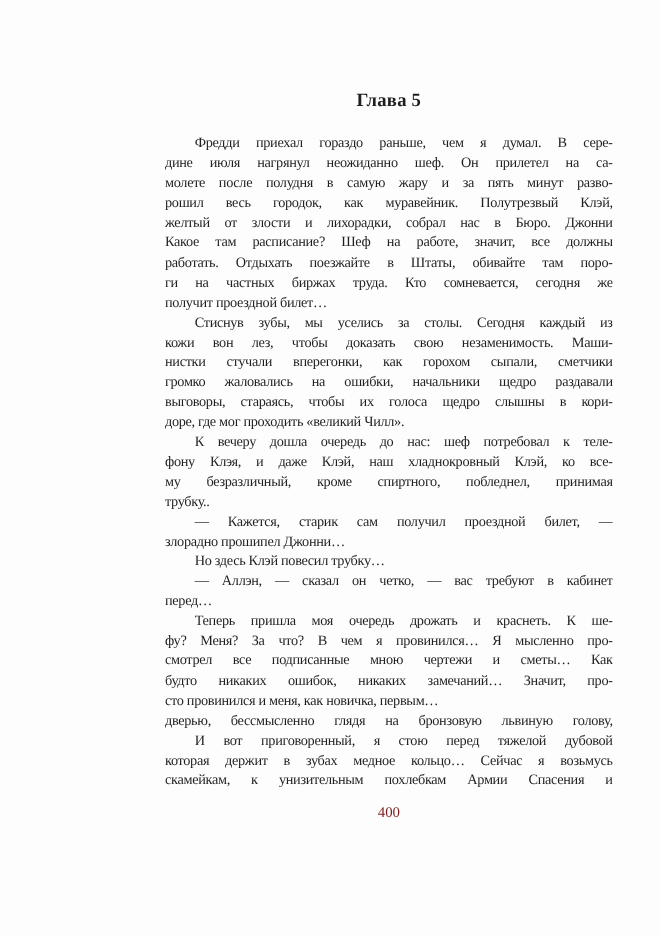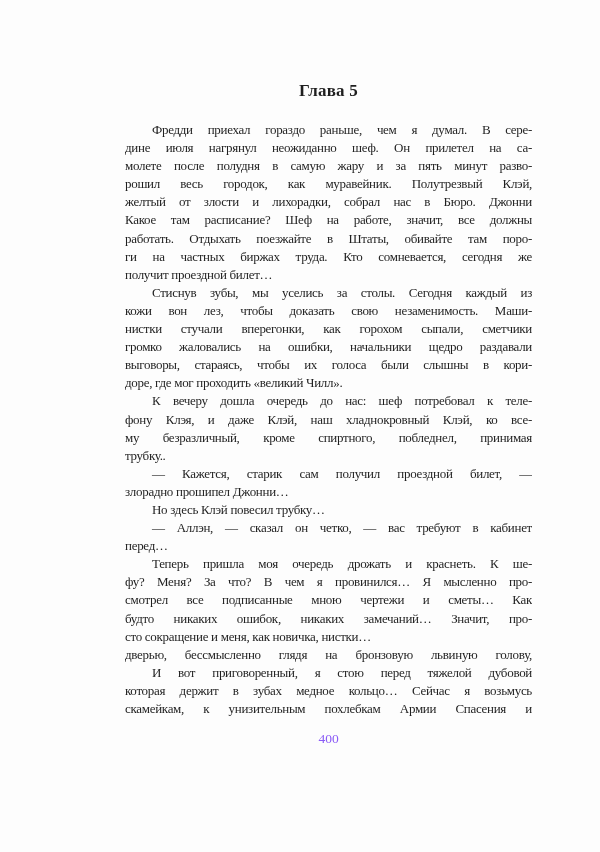--- a/index.html
+++ b/index.html
@@ -11,21 +11,21 @@
     position: relative;
     width: 600px;
     height: 852px;
     background: #fdfdfd;
     color: #1f1f1f;
     font-family: "Liberation Serif", serif;
     overflow: hidden;
   }
   .content {
     position: absolute;
-    left: 125px;
+    left: 150px;
     top: 0;
     width: 407px;
   }
   .chapter-title {
     margin: 0;
     padding-top: 81px;
     height: 20px;
     line-height: 20px;
     font-size: 17px;
     font-weight: bold;
@@ -53,21 +53,21 @@
   }
   .line.no-just {
     text-align-last: left;
   }
   .page-number {
     margin-top: 12px;
     height: 18px;
     line-height: 18px;
     font-size: 13.5px;
     text-align: center;
-    color: #8b5cf6;
+    color: #7f1d1d;
   }
 </style>
 </head>
 <body>
 
 <div class="book-page">
   <div class="content">
     <h1 class="chapter-title">Глава 5</h1>
     <div class="paragraphs">
         <div class="para">
@@ -79,21 +79,21 @@
           <div class="line">Какое там расписание? Шеф на работе, значит, все должны</div>
           <div class="line">работать. Отдыхать поезжайте в Штаты, обивайте там поро-</div>
           <div class="line">ги на частных биржах труда. Кто сомневается, сегодня же</div>
           <div class="line no-just">получит проездной билет…</div>
         </div>
         <div class="para">
           <div class="line first">Стиснув зубы, мы уселись за столы. Сегодня каждый из</div>
           <div class="line">кожи вон лез, чтобы доказать свою незаменимость. Маши-</div>
           <div class="line">нистки стучали вперегонки, как горохом сыпали, сметчики</div>
           <div class="line">громко жаловались на ошибки, начальники щедро раздавали</div>
-          <div class="line">выговоры, стараясь, чтобы их голоса были слышны в кори-</div>
+          <div class="line">выговоры, стараясь, чтобы их голоса щедро слышны в кори-</div>
           <div class="line no-just">доре, где мог проходить «великий Чилл».</div>
         </div>
         <div class="para">
           <div class="line first">К вечеру дошла очередь до нас: шеф потребовал к теле-</div>
           <div class="line">фону Клэя, и даже Клэй, наш хладнокровный Клэй, ко все-</div>
           <div class="line">му безразличный, кроме спиртного, побледнел, принимая</div>
           <div class="line no-just">трубку..</div>
         </div>
         <div class="para">
           <div class="line first">— Кажется, старик сам получил проездной билет, —</div>
@@ -104,21 +104,21 @@
         </div>
         <div class="para">
           <div class="line first">— Аллэн, — сказал он четко, — вас требуют в кабинет</div>
           <div class="line no-just">перед…</div>
         </div>
         <div class="para">
           <div class="line first">Теперь пришла моя очередь дрожать и краснеть. К ше-</div>
           <div class="line">фу? Меня? За что? В чем я провинился… Я мысленно про-</div>
           <div class="line">смотрел все подписанные мною чертежи и сметы… Как</div>
           <div class="line">будто никаких ошибок, никаких замечаний… Значит, про-</div>
-          <div class="line no-just">сто сокращение и меня, как новичка, нистки…</div>
+          <div class="line no-just">сто провинился и меня, как новичка, первым…</div>
         </div>
         <div class="para">
           <div class="line">дверью, бессмысленно глядя на бронзовую львиную голову,</div>
           <div class="line first">И вот приговоренный, я стою перед тяжелой дубовой</div>
           <div class="line">которая держит в зубах медное кольцо… Сейчас я возьмусь</div>
           <div class="line">скамейкам, к унизительным похлебкам Армии Спасения и</div>
         </div>
       </div>
     <div class="page-number">400</div>
   </div>

